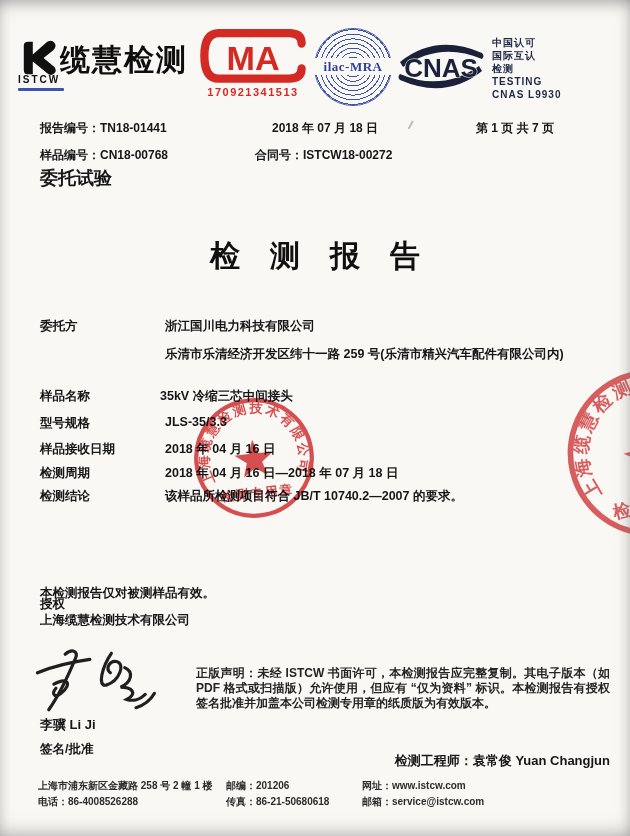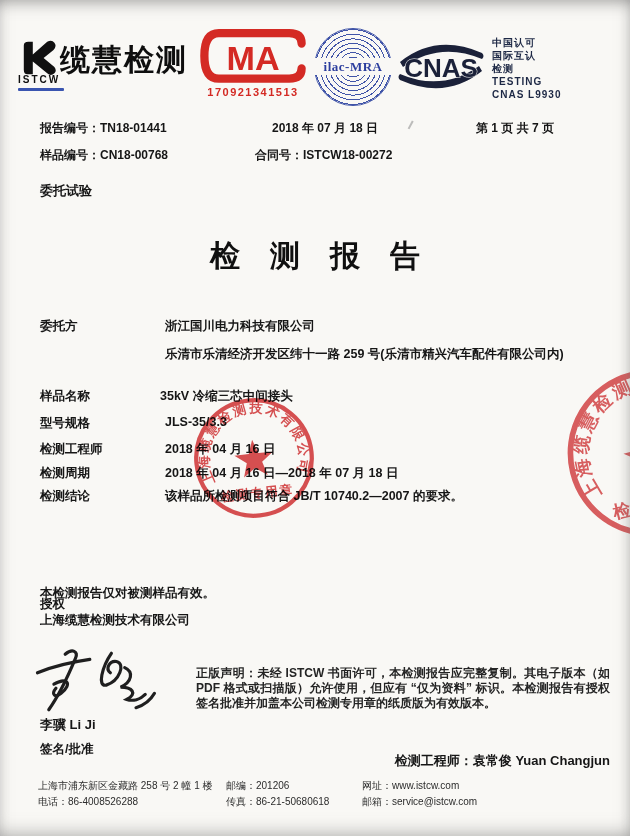--- a/index.html
+++ b/index.html
@@ -29,21 +29,21 @@
   }
   .ilac-band{position:absolute;left:-2px;top:29px;width:80px;height:17px;background:#f9f8f5;display:flex;align-items:center;justify-content:center;font-family:Liberation Serif, serif;}
   .ilac-band span{font-size:13px;font-weight:800;color:#2c3e9e;letter-spacing:.5px;}
   .accred{left:492px;top:36px;font-size:10px;font-weight:700;line-height:13px;color:#1d2845;letter-spacing:1px;white-space:pre-line;}
   
   .meta{font-size:12px;font-weight:700;color:#161616;}
   .title{left:0;top:236px;width:100%;text-align:center;font-size:30px;font-weight:700;letter-spacing:30px;padding-left:30px;box-sizing:border-box;color:#101010;}
   .lbl{font-size:12.5px;font-weight:700;color:#161616;}
   .val{font-size:12.5px;font-weight:700;color:#161616;}
   .disclaimer{left:196px;top:666px;width:414px;font-size:12px;font-weight:600;line-height:15px;text-align:justify;color:#242424;}
-  .footer{font-size:10px;font-weight:400;line-height:15.5px;color:#2c2c2c;}
+  .footer{font-size:10px;font-weight:700;line-height:15.5px;color:#2c2c2c;}
   .stamp{mix-blend-mode:multiply;opacity:.88;}
   .artifact{background:#8a8a8a;opacity:.55;}
 </style>
 </head>
 <body>
 
 <div class="paper">
 
   <svg class="abs" style="left:20px;top:40px" width="40" height="36" viewBox="0 0 44 40">
     <path d="M4,6 Q4,2 9,2 L14,2 L14,16 L30,2 Q35,-1 38,3 Q41,7 37,11 L26,20 L38,30 Q41,34 38,37 Q34,41 30,37 L14,24 L14,38 L8,38 Q4,38 4,33 Z" fill="#101010"></path>
@@ -77,35 +77,35 @@
 CNAS L9930</div>
 
   <div class="abs meta" style="left:40px;top:120px"><span>报告编号：</span><span>TN18-01441</span></div>
   <div class="abs meta" style="left:272px;top:120px">2018 年 07 月 18 日</div>
   <div class="abs meta" style="left:476px;top:120px">第 1 页 共 7 页</div>
   <div class="abs artifact" style="left:406px;top:124px;width:9px;height:1.6px;transform:rotate(-62deg)"></div>
 
   <div class="abs meta" style="left:40px;top:147px"><span>样品编号：</span><span>CN18-00768</span></div>
   <div class="abs meta" style="left:255px;top:147px"><span>合同号：</span><span>ISTCW18-00272</span></div>
 
-  <div class="abs meta" style="left:40px;top:182px;font-size:13px">委托试验</div>
+  <div class="abs meta" style="left:40px;top:166px;font-size:18px">委托试验</div>
 
   <div class="abs title">检测报告</div>
 
   <div class="abs lbl" style="left:40px;top:318px">委托方</div>
   <div class="abs val" style="left:165px;top:318px">浙江国川电力科技有限公司</div>
   <div class="abs val" style="left:165px;top:346px">乐清市乐清经济开发区纬十一路 259 号(乐清市精兴汽车配件有限公司内)</div>
 
   <div class="abs lbl" style="left:40px;top:388px">样品名称</div>
   <div class="abs val" style="left:160px;top:388px">35kV 冷缩三芯中间接头</div>
 
   <div class="abs lbl" style="left:40px;top:415px">型号规格</div>
   <div class="abs val" style="left:165px;top:415px">JLS-35/3.3</div>
 
-  <div class="abs lbl" style="left:40px;top:441px">检测工程师</div>
+  <div class="abs lbl" style="left:40px;top:441px">样品接收日期</div>
   <div class="abs val" style="left:165px;top:441px">2018 年 04 月 16 日</div>
 
   <div class="abs lbl" style="left:40px;top:465px">检测周期</div>
   <div class="abs val" style="left:165px;top:465px">2018 年 04 月 16 日—2018 年 07 月 18 日</div>
 
   <div class="abs lbl" style="left:40px;top:488px">检测结论</div>
   <div class="abs val" style="left:165px;top:488px">该样品所检测项目符合 JB/T 10740.2—2007 的要求。</div>
 
   <svg class="abs stamp" style="left:178px;top:382px;transform:rotate(-6deg)" width="152" height="152" viewBox="0 0 150 150">
     <defs>

